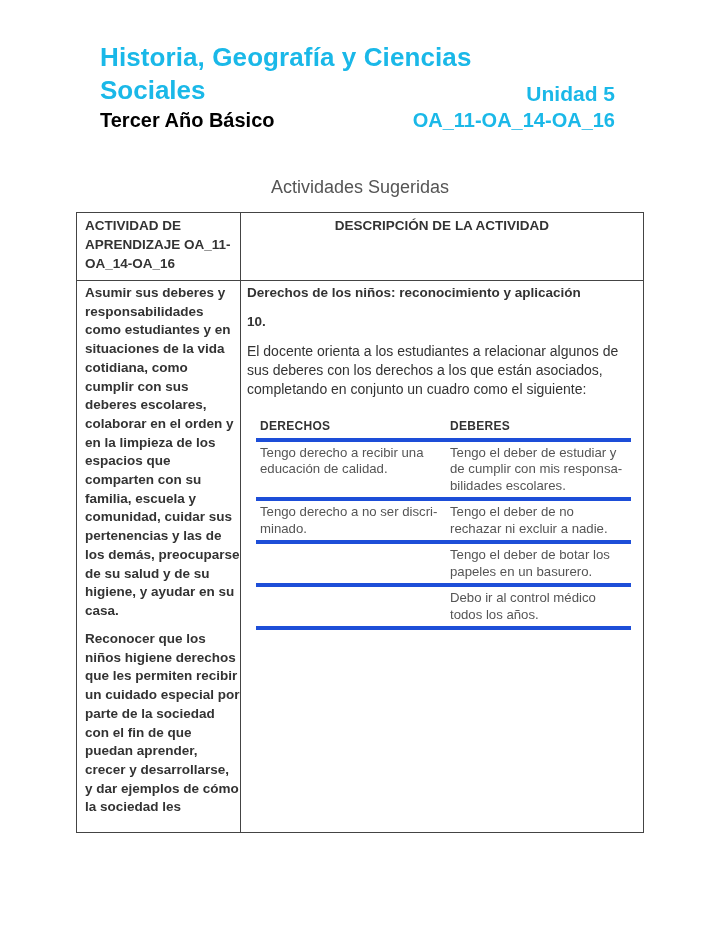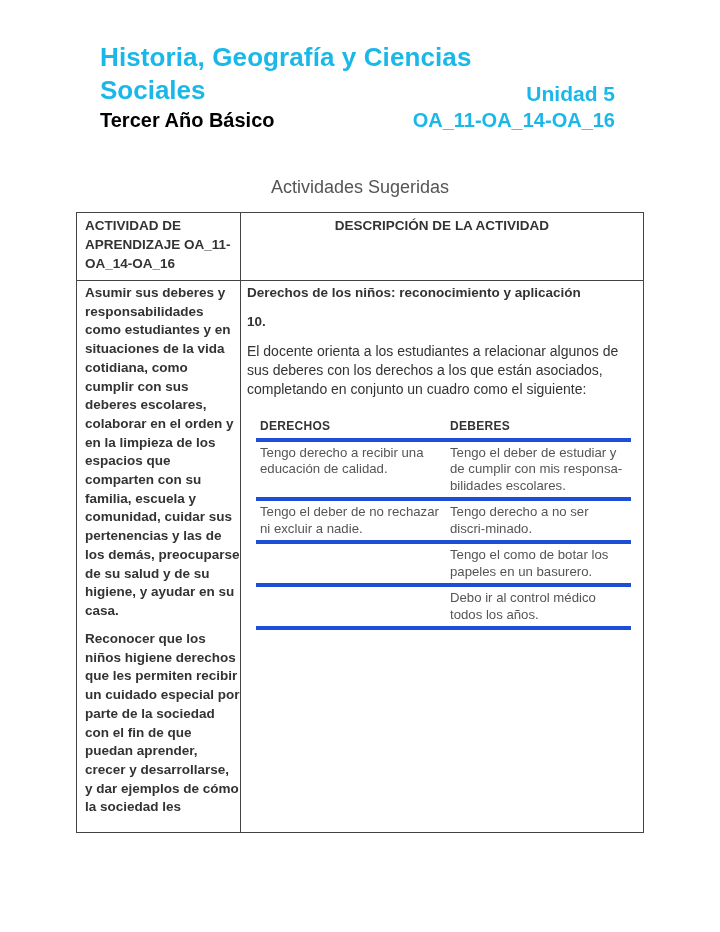--- a/index.html
+++ b/index.html
@@ -120,26 +120,26 @@
     <div class="inner-table">
       <div class="it-head">
         <div class="it-cell">DERECHOS</div>
         <div class="it-cell">DEBERES</div>
       </div>
       <div class="it-row">
         <div class="it-cell">Tengo derecho a recibir una educación de calidad.</div>
         <div class="it-cell">Tengo el deber de estudiar y de cumplir con mis responsa-bilidades escolares.</div>
       </div>
       <div class="it-row">
+        <div class="it-cell">Tengo derecho a no ser discri-minado.</div>
         <div class="it-cell">Tengo el deber de no rechazar ni excluir a nadie.</div>
-        <div class="it-cell">Tengo derecho a no ser discri-minado.</div>
       </div>
       <div class="it-row">
         <div class="it-cell"></div>
-        <div class="it-cell">Tengo el como de botar los papeles en un basurero.</div>
+        <div class="it-cell">Tengo el deber de botar los papeles en un basurero.</div>
       </div>
       <div class="it-row">
         <div class="it-cell"></div>
         <div class="it-cell">Debo ir al control médico todos los años.</div>
       </div>
     </div>
   </div>
 
 </div>
 

